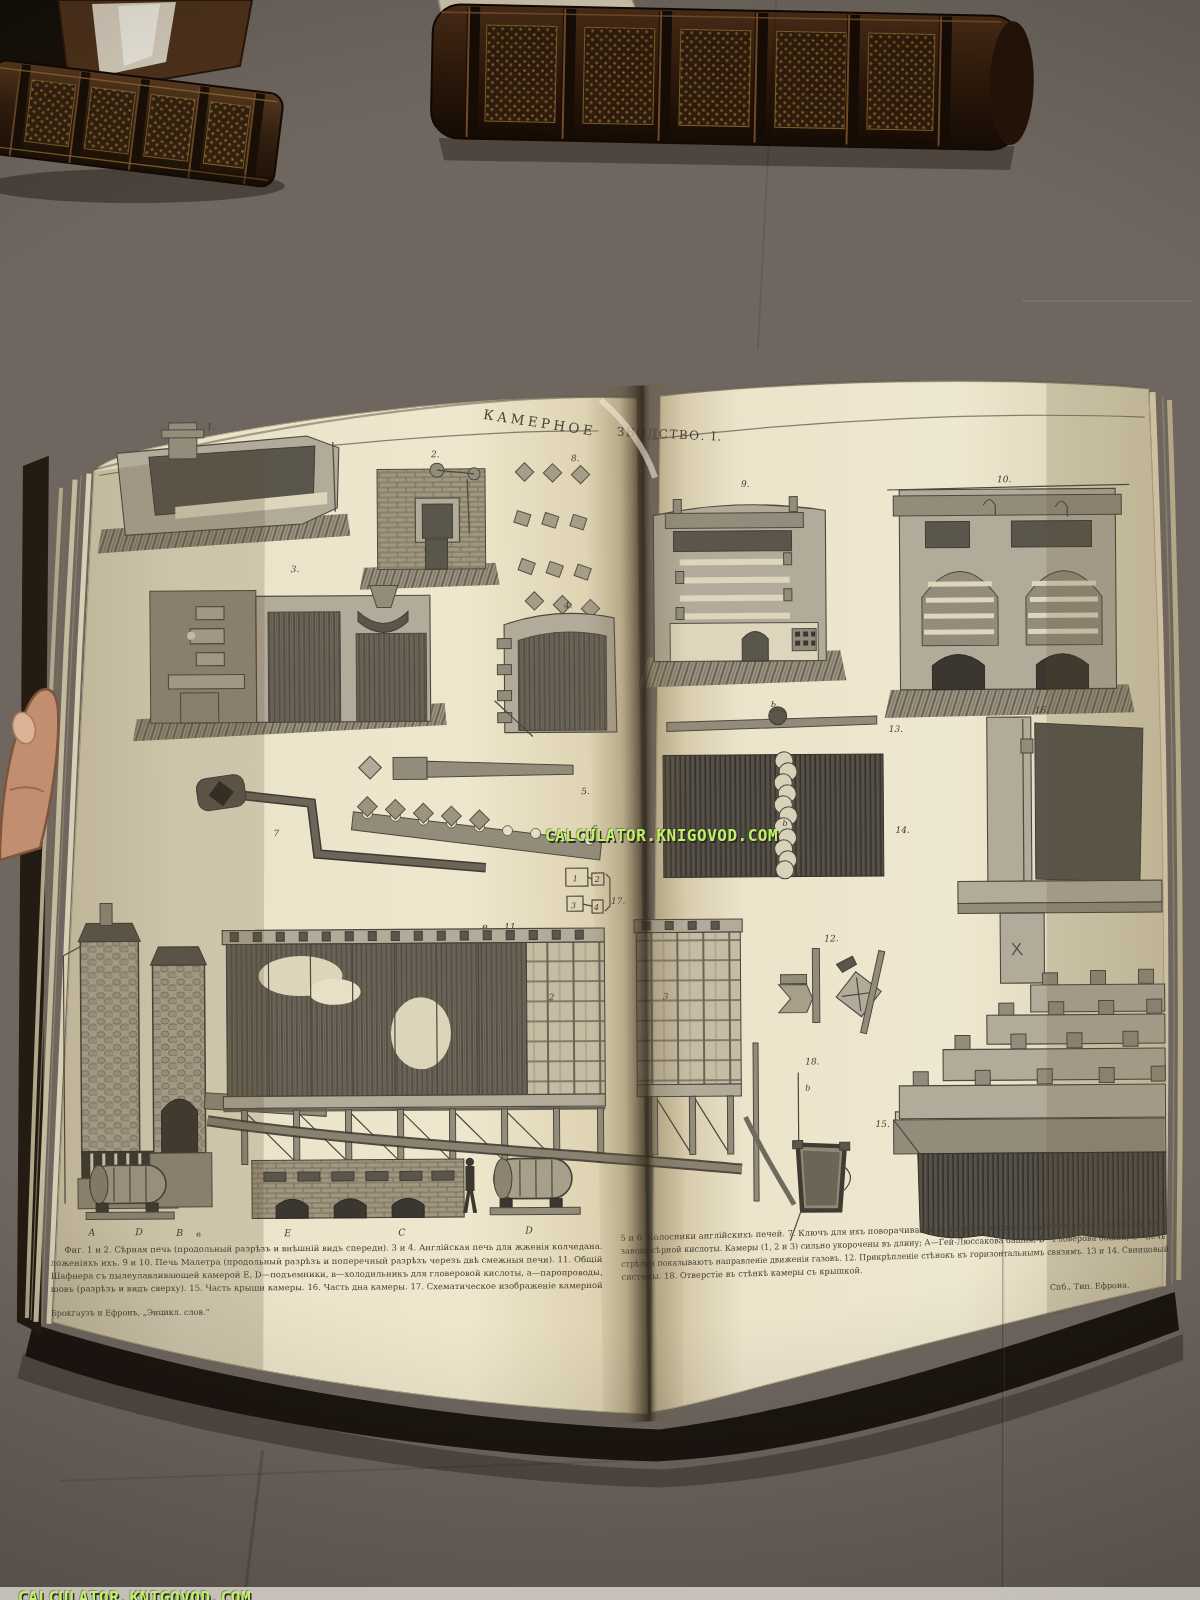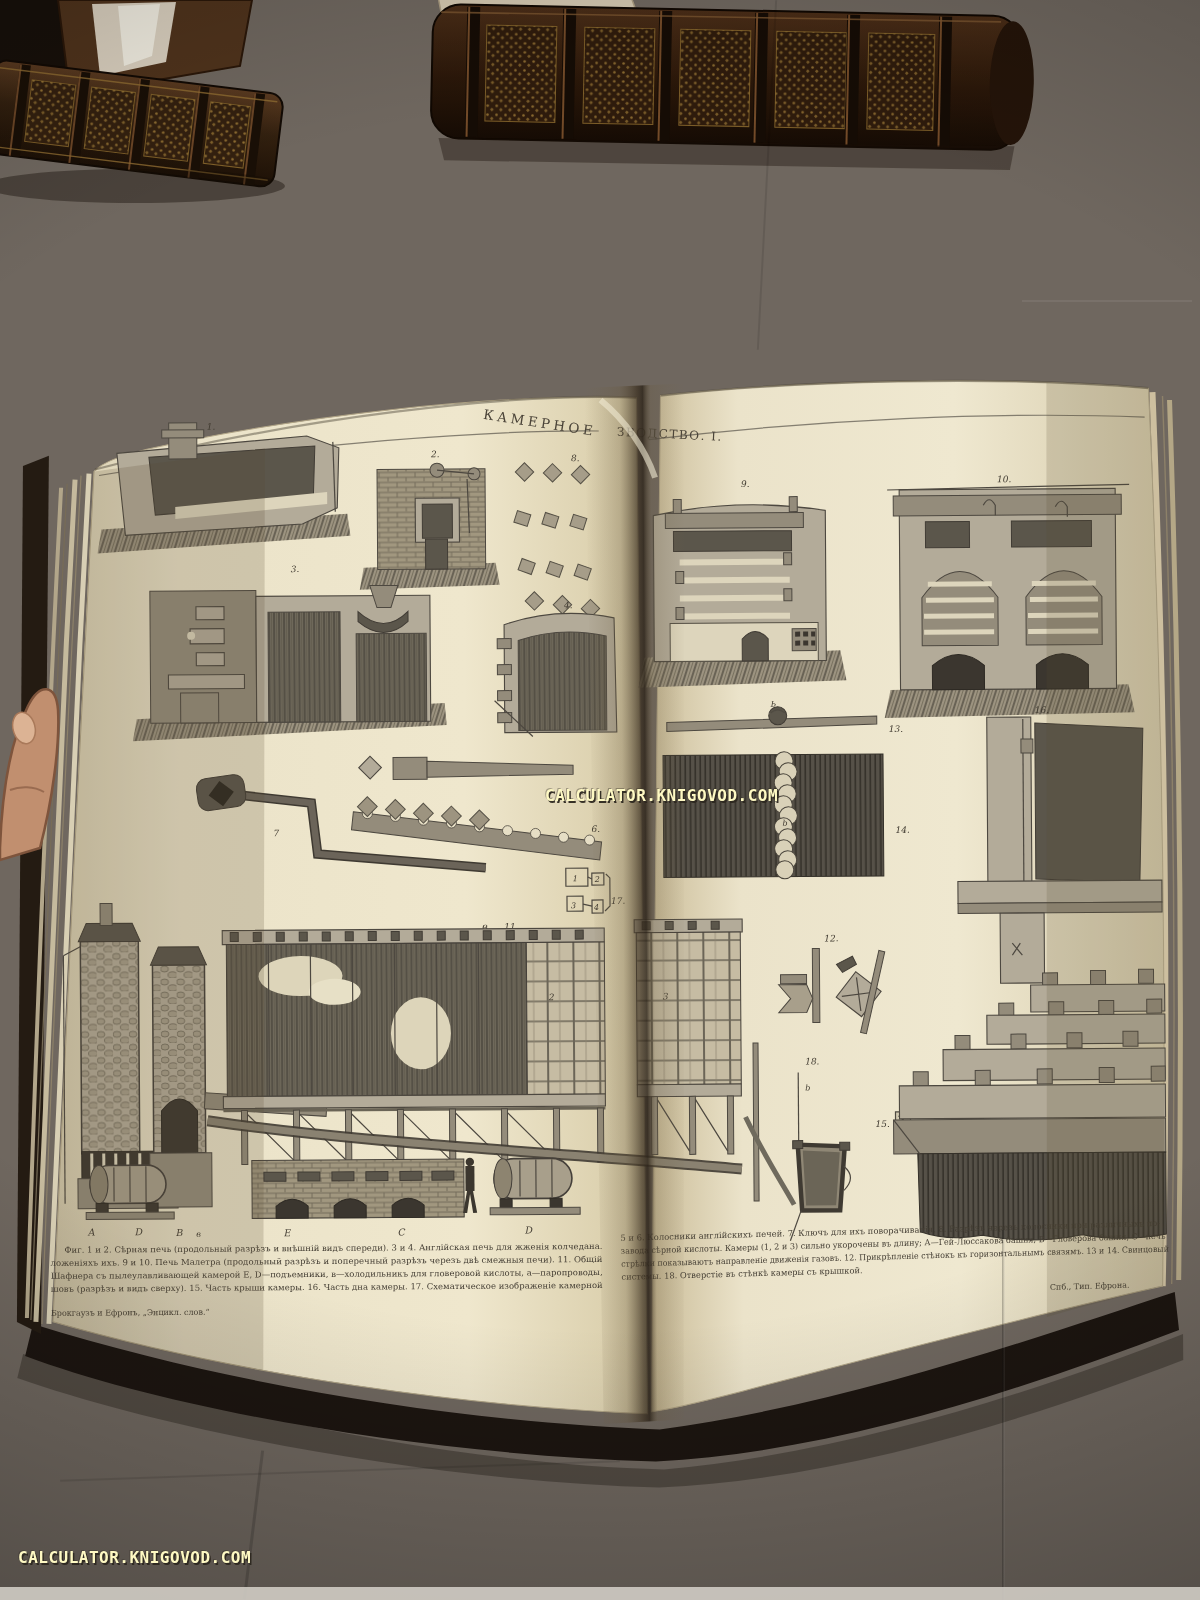--- a/index.html
+++ b/index.html
@@ -13,22 +13,22 @@
   .c1{left:1002px;top:1230px;width:3px;height:370px;background:linear-gradient(90deg,rgba(0,0,0,.28),rgba(255,255,255,.07));}
   .c2{left:766px;top:0;width:2px;height:350px;background:rgba(0,0,0,.10);transform:rotate(3deg);}
   .c3{left:252px;top:1450px;width:3px;height:150px;background:rgba(0,0,0,.16);transform:rotate(7deg);}
   .c4{left:1022px;top:300px;width:170px;height:2px;background:rgba(255,255,255,.07);}
   .c5{left:60px;top:1470px;width:560px;height:2px;background:rgba(0,0,0,.10);transform:rotate(-2deg);}
   .bottom-strip{position:absolute;left:0;bottom:0;width:100%;height:13px;background:#d0ccc4;opacity:.9;}
   .vignette{position:absolute;inset:0;pointer-events:none;
     background:radial-gradient(1450px 1050px at 50% 45%, rgba(0,0,0,0) 58%, rgba(0,0,0,.28) 100%);}
   svg{position:absolute;inset:0;}
   .wm{position:absolute;font-family:"DejaVu Sans Mono",monospace;font-weight:700;font-size:16px;
-      color:#fef9c3;letter-spacing:.5px;
-      text-shadow:1.5px 1.5px 0 rgba(45,40,32,.95), -1px -1px 0 rgba(45,40,32,.35);}
+      color:#bef264;letter-spacing:.5px;
+      text-shadow:1.5px 1.5px 0 rgba(45,40,32,.95), -1px -1px 0 rgba(45,40,32,.35);margin-top:40px;}
   .wm-center{left:545px;top:786px;}
   .wm-corner{left:18px;top:1548px;}
   
   .ink{stroke:#4d4840;fill:none;stroke-width:1.2;}
   .f-light{fill:#b3ab99;stroke:#4d4840;stroke-width:1.1;}
   .f-mid{fill:#948c7b;stroke:#4d4840;stroke-width:1;}
   .f-dark{fill:#5b564b;stroke:#413c35;stroke-width:1;}
   .f-darkest{fill:#3b362f;stroke:#2e2a24;stroke-width:1;}
   .f-pale{fill:#ddd5bc;stroke:#55504500;}
   text.cap{font-family:"DejaVu Serif",serif;font-size:8.3px;fill:#433d33;}

